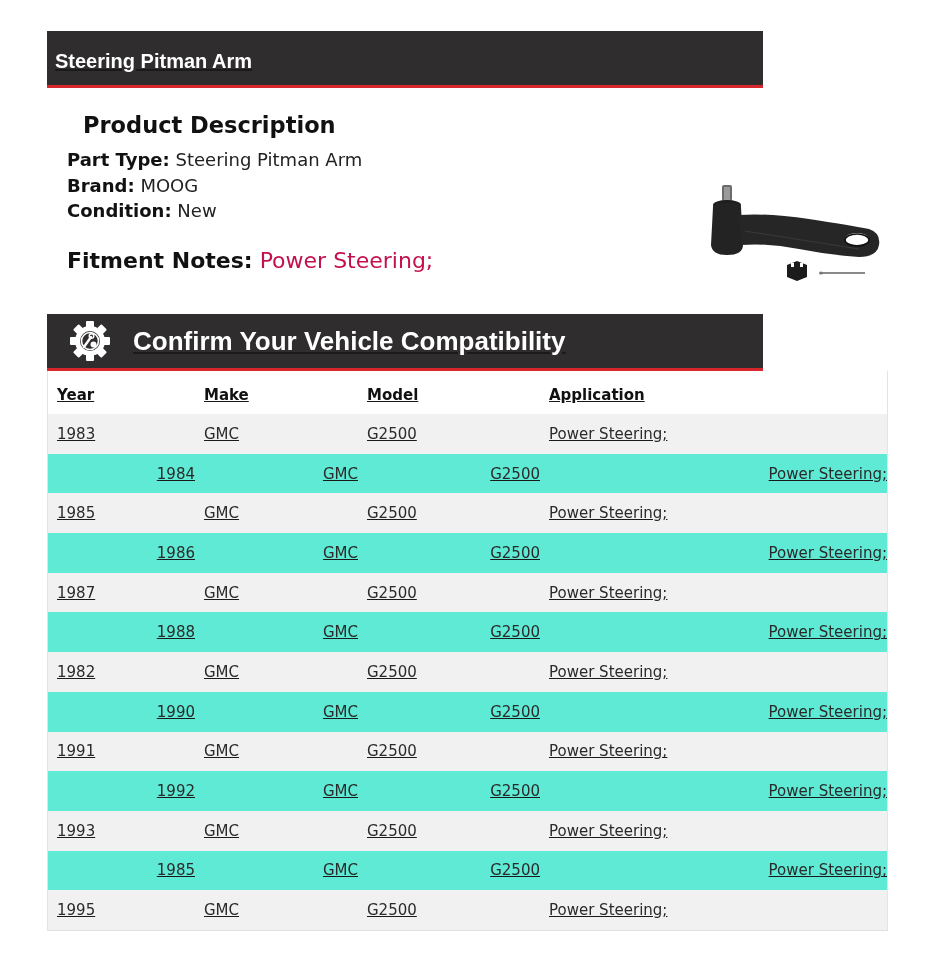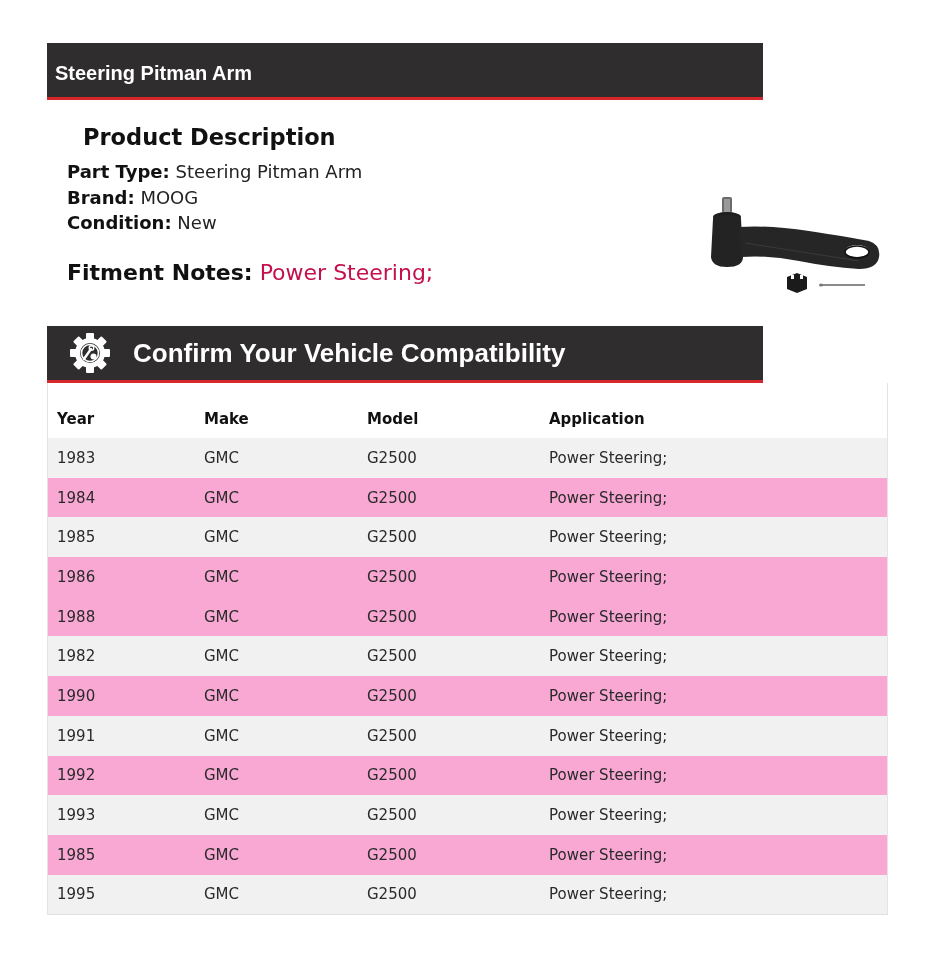--- a/index.html
+++ b/index.html
@@ -1,20 +1,20 @@
 <!DOCTYPE html>
 <html><head>
   <meta charset="utf-8">
   <style>
     html, body { margin: 0; padding: 0; background: #ffffff; }
     body {
       width: 935px; height: 960px; position: relative; overflow: hidden;
       font-family: "DejaVu Sans", sans-serif; color: #1a1a1a;
     }
-    .wrap { position: absolute; left: 47px; top: 43px; width: 716px; }
+    .wrap { position: absolute; left: 47px; top: 31px; width: 716px; text-decoration: underline; }
 
     .bar {
       background: #2f2d2e;
       border-bottom: 3px solid #d7262c;
       color: #ffffff;
       font-family: "Liberation Sans", sans-serif;
       font-weight: bold;
       box-sizing: border-box;
     }
     .bar-title { height: 57px; display: flex; align-items: flex-end; padding: 0 0 12px 8px; font-size: 20px; }
@@ -30,25 +30,25 @@
     .fitment .lbl { font-weight: bold; color: #111; }
     .fitment .val { color: #c4114e; }
 
     .product-img { position: absolute; left: 662px; top: 95px; width: 175px; height: 110px; }
 
     table.fit {
       width: 841px; border-collapse: collapse; font-size: 15px;
       border-left: 1px solid #e4e4e4; border-right: 1px solid #e4e4e4; border-bottom: 1px solid #e0e0e0;
     }
     table.fit th {
-      text-align: left; font-weight: bold; height: 39px; padding: 16px 0 0 9px; color: #111; background: #fff;
+      text-align: left; font-weight: bold; height: 39px; padding: 4px 0 0 9px; color: #111; background: #fff;
     }
     table.fit td { height: 39.7px; padding: 0 0 0 9px; color: #2a2a2a; }
     table.fit tr.odd td { background: #f1f1f1; }
-    table.fit tr.even td { background: #f9a8d4; }
+    table.fit tr.even td { background: #5eead4; text-align: right; }
     .c1 { width: 138px; } .c2 { width: 154px; } .c3 { width: 173px; }
   </style>
 </head>
 <body>
 
 <div class="wrap">
 
   <div class="bar bar-title">
     <span>Steering Pitman Arm</span>
   </div>
@@ -147,20 +147,26 @@
         <td>GMC</td>
         <td>G2500</td>
         <td>Power Steering;</td>
       </tr>
       <tr class="even">
         <td>1986</td>
         <td>GMC</td>
         <td>G2500</td>
         <td>Power Steering;</td>
       </tr>
+      <tr class="odd">
+        <td>1987</td>
+        <td>GMC</td>
+        <td>G2500</td>
+        <td>Power Steering;</td>
+      </tr>
       <tr class="even">
         <td>1988</td>
         <td>GMC</td>
         <td>G2500</td>
         <td>Power Steering;</td>
       </tr>
       <tr class="odd">
         <td>1982</td>
         <td>GMC</td>
         <td>G2500</td>

